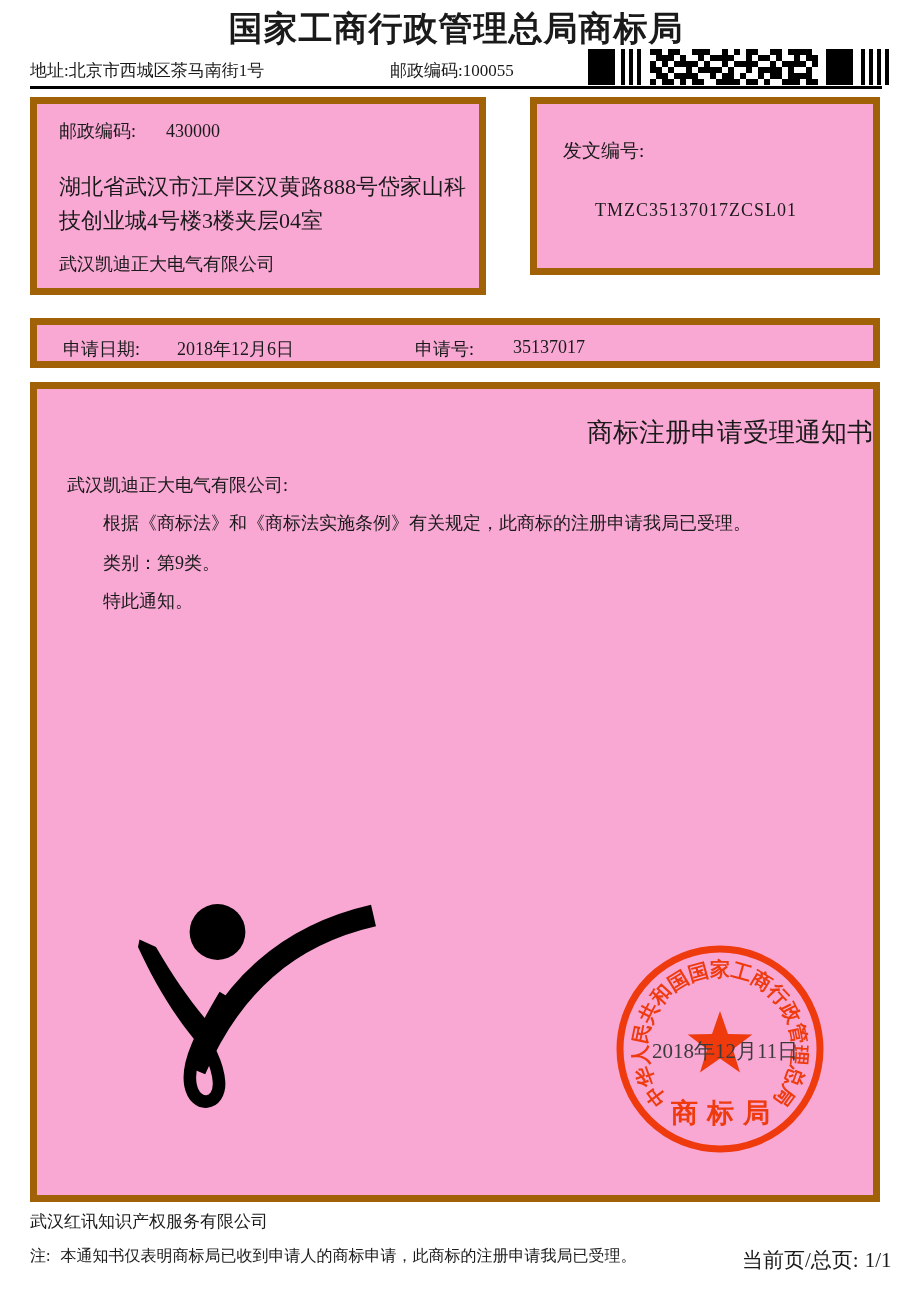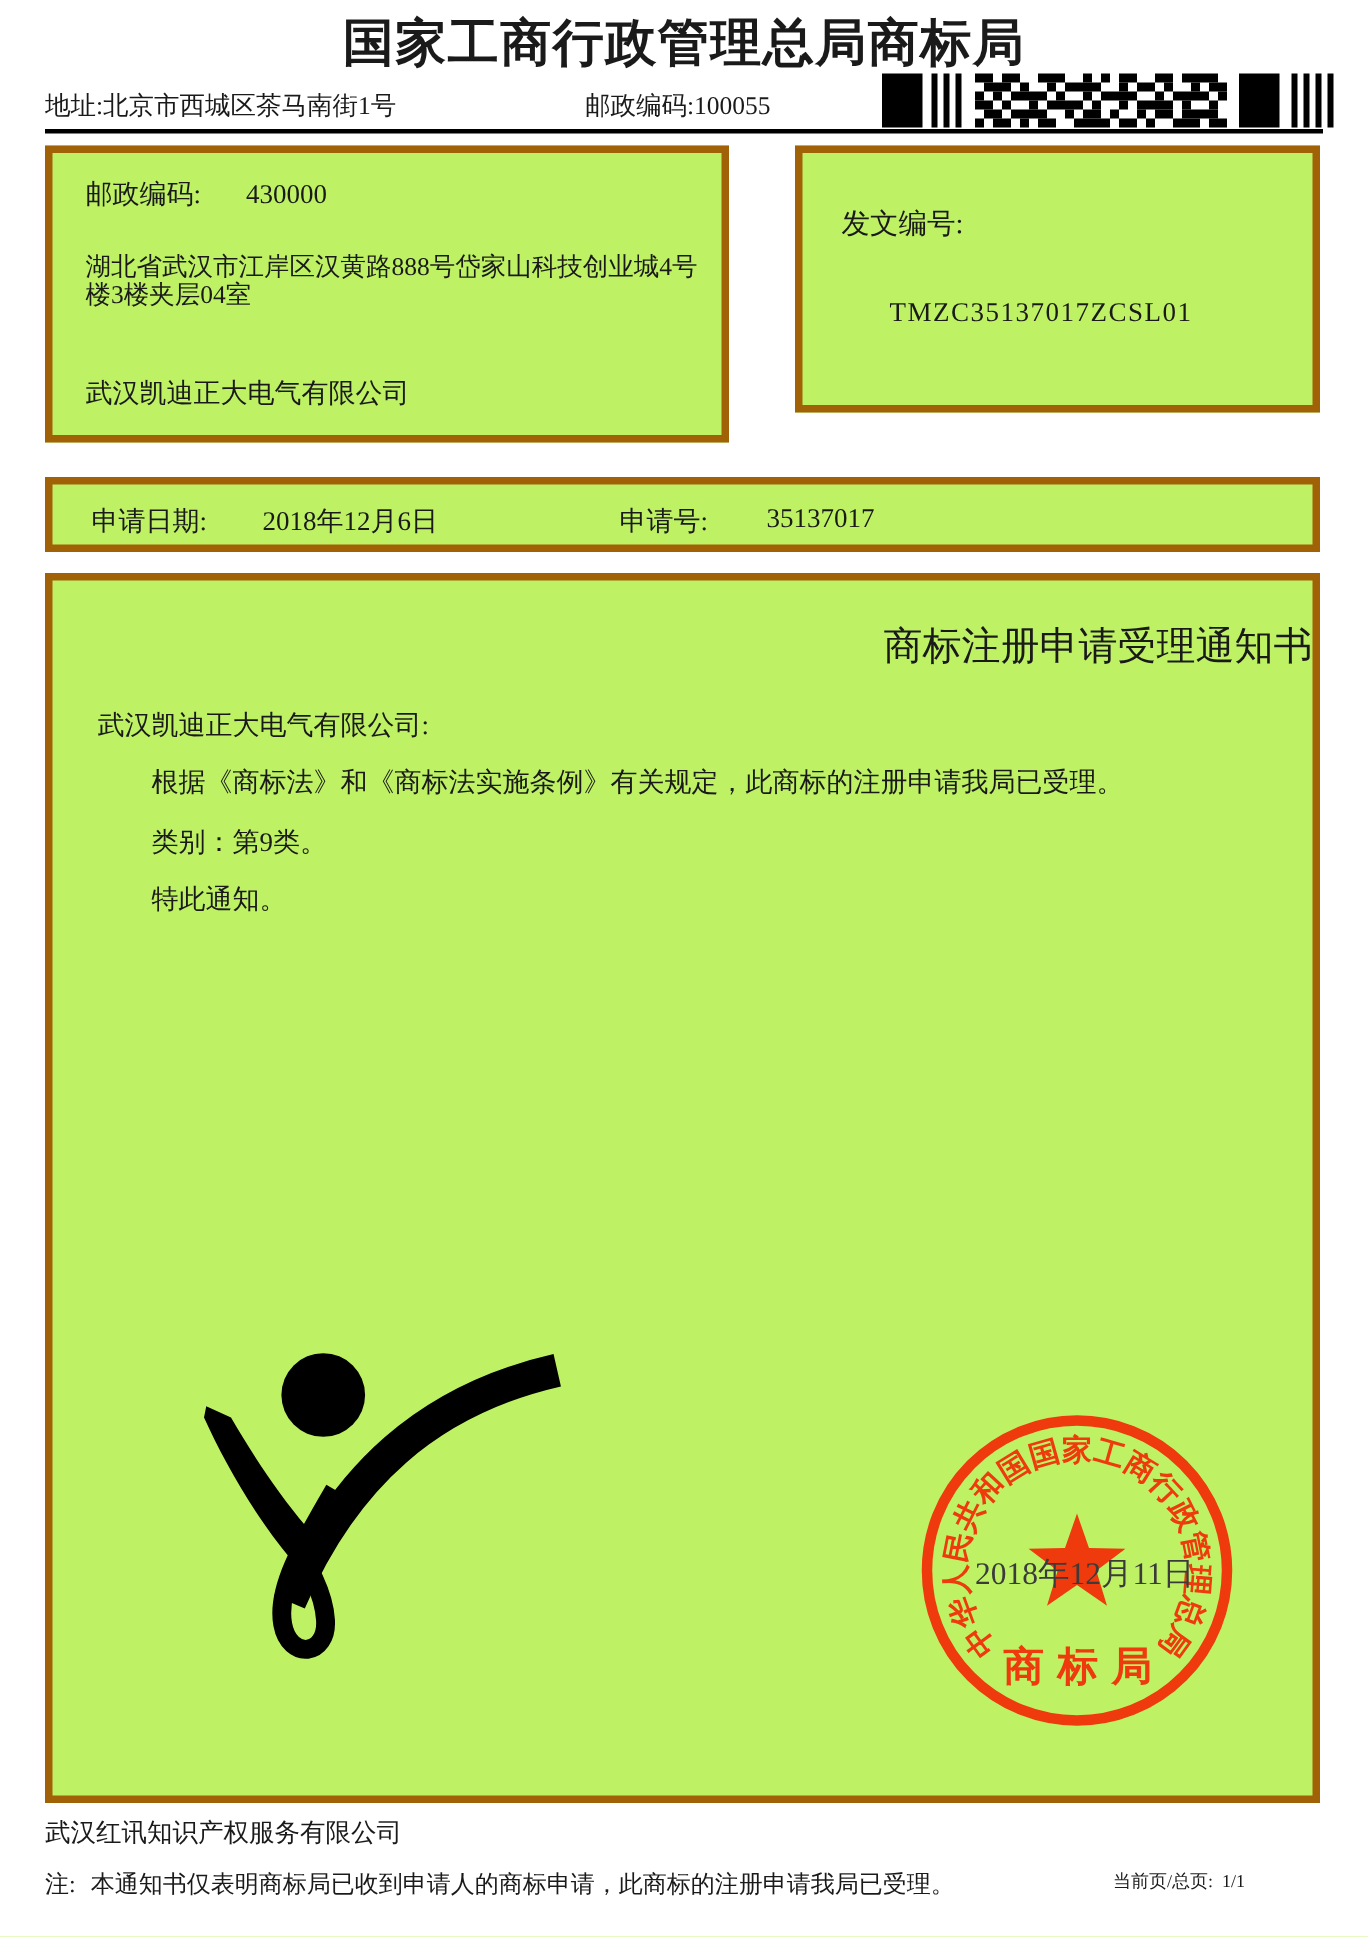--- a/index.html
+++ b/index.html
@@ -14,25 +14,25 @@
   }
   .doc-title {
     position:absolute; top:6px; left:0; width:912px;
     text-align:center; font-size:34px; font-weight:bold; letter-spacing:1px;
   }
   .hdr-address { position:absolute; left:30px; top:59px; font-size:17px; }
   .hdr-postcode { position:absolute; left:390px; top:59px; font-size:17px; }
   .barcode { position:absolute; left:588px; top:48px; }
   .hdr-rule { position:absolute; left:30px; top:86px; width:852px; height:3px; background:#000; }
 
-  .box { position:absolute; border:5px solid #a16207; background:#bef264; }
+  .box { position:absolute; border:7px solid #a16207; background:#f9a8d4; }
   .recipient-box { left:30px; top:97px; width:456px; height:198px; }
   .rcpt-postcode-row { position:absolute; left:22px; top:15px; font-size:18px; }
   .rcpt-postcode-row .val { margin-left:30px; }
-  .rcpt-address { position:absolute; left:22px; top:66px; width:412px; font-size:17px; line-height:19px; }
+  .rcpt-address { position:absolute; left:22px; top:66px; width:412px; font-size:22px; line-height:34px; }
   .rcpt-company { position:absolute; left:22px; top:148px; font-size:18px; }
 
   .dispatch-box { left:530px; top:97px; width:350px; height:178px; }
   .dispatch-label { position:absolute; left:26px; top:34px; font-size:19px; }
   .dispatch-value { position:absolute; left:58px; top:96px; font-size:18px; letter-spacing:1px; }
 
   .app-box { left:30px; top:318px; width:850px; height:50px; }
   .app-date-label { position:absolute; left:26px; top:12px; font-size:18px; }
   .app-date-value { position:absolute; left:140px; top:12px; font-size:18px; }
   .app-no-label { position:absolute; left:378px; top:12px; font-size:18px; }
@@ -55,21 +55,21 @@
     text-anchor:middle; dominant-baseline:central;
     font-family:"Liberation Serif","DejaVu Serif",serif; }
   .seal-bottom { font-size:27px; font-weight:bold; fill:var(--seal-color);
     text-anchor:middle; letter-spacing:9px;
     font-family:"Liberation Serif","DejaVu Serif",serif; }
   .seal-date { position:absolute; left:615px; top:648px; font-size:21px; color:#3b3b3b; z-index:5; }
 
   .footer-agency { position:absolute; left:30px; top:1210px; font-size:17px; }
   .footer-note { position:absolute; left:30px; top:1246px; font-size:16px; }
   .footer-note .note-label { margin-right:10px; }
-  .footer-page { position:absolute; left:742px; top:1246px; font-size:12px; }
+  .footer-page { position:absolute; left:742px; top:1246px; font-size:21px; }
   .footer-page .val { margin-left:6px; }
 </style>
 </head>
 <body>
 
 <div class="page">
 
   <div class="doc-title">国家工商行政管理总局商标局</div>
   <div class="hdr-address">地址:北京市西城区茶马南街1号</div>
   <div class="hdr-postcode">邮政编码:100055</div>

